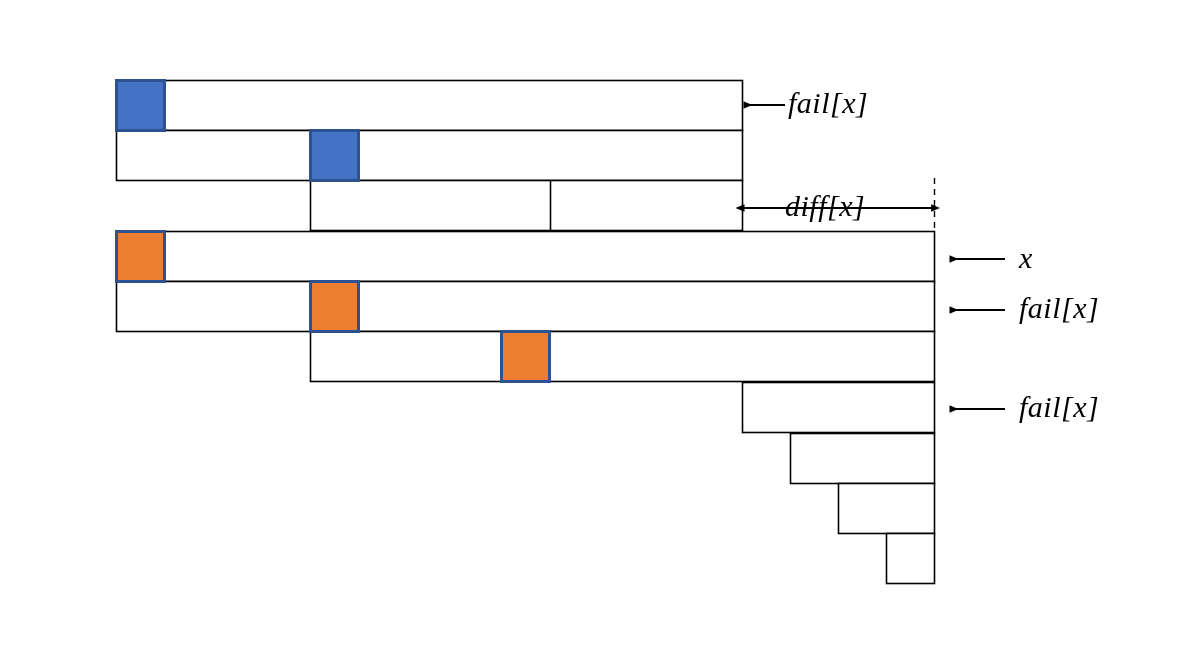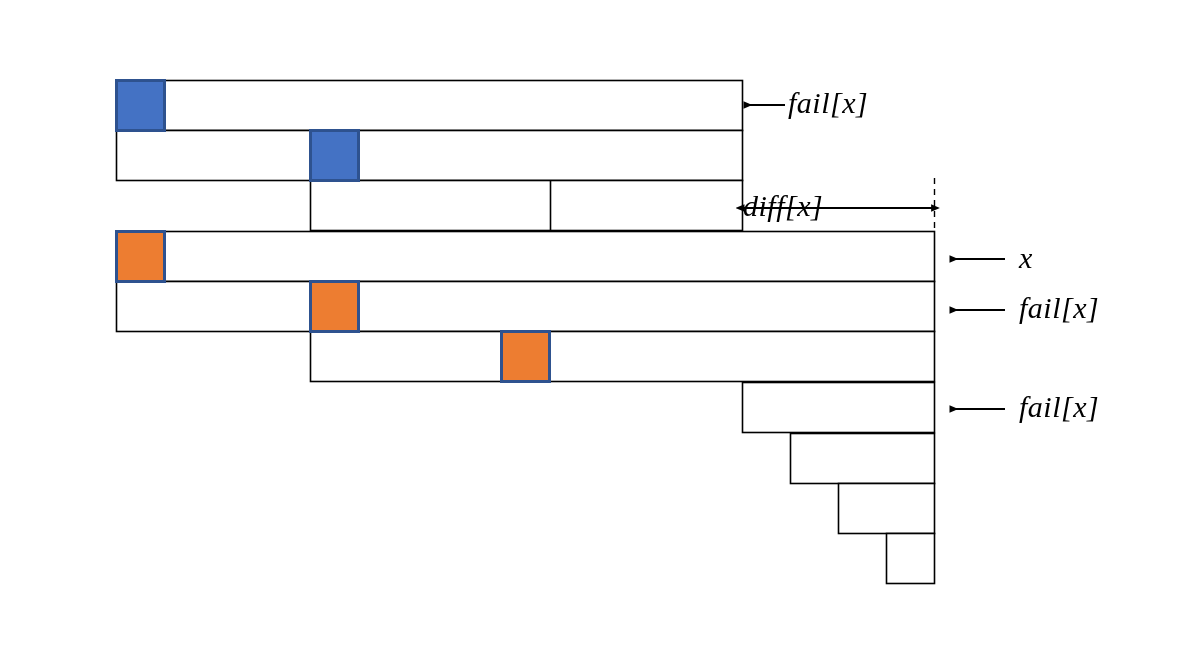--- a/index.html
+++ b/index.html
@@ -76,19 +76,19 @@
         <line x1="785" y1="105" x2="744" y2="105" stroke="#000000" stroke-width="2.1" marker-end="url(#arrowLeft)"></line>
         <line x1="744" y1="208" x2="932" y2="208" stroke="#000000" stroke-width="2.1" marker-start="url(#arrowLeft)" marker-end="url(#arrowRight)"></line>
         <line x1="1005" y1="259" x2="950" y2="259" stroke="#000000" stroke-width="2.1" marker-end="url(#arrowLeft)"></line>
         <line x1="1005" y1="310" x2="950" y2="310" stroke="#000000" stroke-width="2.1" marker-end="url(#arrowLeft)"></line>
         <line x1="1005" y1="409" x2="950" y2="409" stroke="#000000" stroke-width="2.1" marker-end="url(#arrowLeft)"></line>
       </g>
   </svg>
 
   <div id="labels-layer">
       <div class="math-label" style="left: 788px; top: 88px;">fail[x]</div>
-      <div class="math-label" style="left: 743px; top: 191px; text-align: right;">diff[x]</div>
+      <div class="math-label" style="left: 785px; top: 191px; text-align: right;">diff[x]</div>
       <div class="math-label" style="left: 1019px; top: 243px;">x</div>
       <div class="math-label" style="left: 1019px; top: 293px;">fail[x]</div>
       <div class="math-label" style="left: 1019px; top: 392px;">fail[x]</div>
     </div>
 
 </div>
 
 </body></html>

